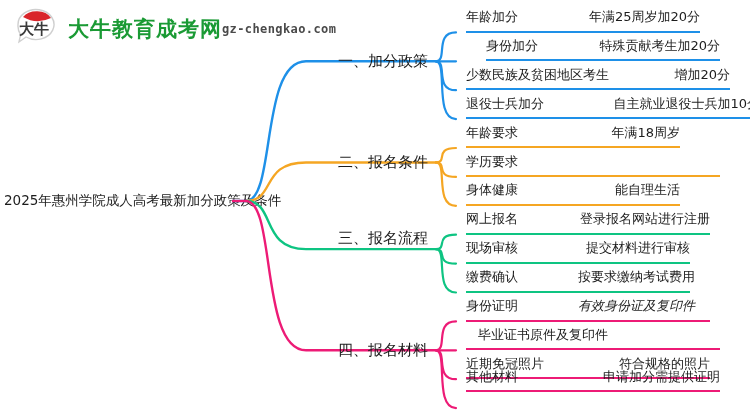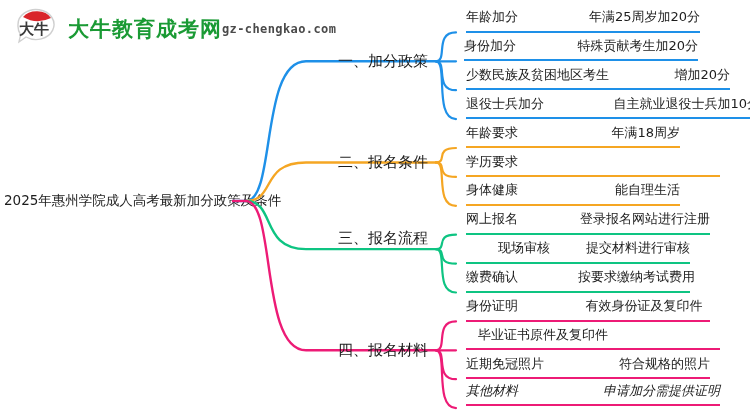--- a/index.html
+++ b/index.html
@@ -102,21 +102,21 @@
       <path d="M 436 350.29999999999995 C 448 350.29999999999995 434 379.19999999999993 456 379.19999999999993" fill="none" stroke="#ed1b76" stroke-width="2.2" stroke-linecap="round"></path>
       <path d="M 436 350.29999999999995 C 448 350.29999999999995 434 408.09999999999997 456 408.09999999999997" fill="none" stroke="#ed1b76" stroke-width="2.2" stroke-linecap="round"></path>
     </svg>
 
   <div id="branches">
       <div class="branch-label" style="left: 338px; top: 52.3px;">一、加分政策</div>
       <div class="leaf" style="left: 466px; top: 3.5px; width: 234px; border-bottom-color: rgb(30, 144, 232);">
         <span class="k" style="width: 112px;">年龄加分</span>
         <span class="v" style="width: 122px; text-align: right;">年满25周岁加20分</span>
       </div>
-      <div class="leaf" style="left: 464px; top: 32.4px; width: 234px; border-bottom-color: rgb(30, 144, 232);">
+      <div class="leaf" style="left: 486px; top: 32.4px; width: 234px; border-bottom-color: rgb(30, 144, 232);">
         <span class="k" style="width: 112px;">身份加分</span>
         <span class="v" style="width: 122px; text-align: right;">特殊贡献考生加20分</span>
       </div>
       <div class="leaf" style="left: 466px; top: 61.3px; width: 264px; border-bottom-color: rgb(30, 144, 232);">
         <span class="k" style="width: 112px;">少数民族及贫困地区考生</span>
         <span class="v" style="width: 152px; text-align: right;">增加20分</span>
       </div>
       <div class="leaf" style="left: 466px; top: 90.2px; width: 294px; border-bottom-color: rgb(30, 144, 232);">
         <span class="k" style="width: 112px;">退役士兵加分</span>
         <span class="v" style="width: 182px; text-align: right;">自主就业退役士兵加10分</span>
@@ -132,38 +132,38 @@
       <div class="leaf" style="left: 466px; top: 176.9px; width: 214px; border-bottom-color: rgb(245, 166, 35);">
         <span class="k" style="width: 112px;">身体健康</span>
         <span class="v" style="width: 102px; text-align: right;">能自理生活</span>
       </div>
       <div class="branch-label" style="left: 338px; top: 229px;">三、报名流程</div>
       <div class="leaf" style="left: 466px; top: 205.8px; width: 244px; border-bottom-color: rgb(14, 196, 130);">
         <span class="k" style="width: 112px;">网上报名</span>
         <span class="v" style="width: 132px; text-align: right;">登录报名网站进行注册</span>
       </div>
       <div class="leaf" style="left: 466px; top: 234.7px; width: 224px; border-bottom-color: rgb(14, 196, 130);">
-        <span class="k" style="width: 112px; margin-left: 32px;">现场审核</span>
+        <span class="k" style="width: 112px;">现场审核</span>
         <span class="v" style="width: 112px; text-align: right;">提交材料进行审核</span>
       </div>
       <div class="leaf" style="left: 466px; top: 263.6px; width: 224px; border-bottom-color: rgb(14, 196, 130);">
         <span class="k" style="width: 112px;">缴费确认</span>
         <span class="v" style="width: 112px; text-align: right; margin-left: 37px;">按要求缴纳考试费用</span>
       </div>
       <div class="branch-label" style="left: 338px; top: 341.3px;">四、报名材料</div>
       <div class="leaf" style="left: 466px; top: 292.5px; width: 244px; border-bottom-color: rgb(237, 27, 118);">
         <span class="k" style="width: 112px;">身份证明</span>
-        <span class="v" style="width: 132px; text-align: center;">有效身份证及复印件</span>
+        <span class="v" style="width: 132px; text-align: left; font-style: italic;">有效身份证及复印件</span>
       </div>
       <div class="leaf" style="left: 466px; top: 321.4px; width: 254px; border-bottom-color: rgb(237, 27, 118);">
         <span class="v" style="width: 142px; text-align: right;">毕业证书原件及复印件</span>
       </div>
       <div class="leaf" style="left: 466px; top: 350.3px; width: 244px; border-bottom-color: rgb(237, 27, 118);">
         <span class="k" style="width: 112px;">近期免冠照片</span>
         <span class="v" style="width: 132px; text-align: right;">符合规格的照片</span>
       </div>
-      <div class="leaf" style="left: 466px; top: 377px; width: 254px; border-bottom-color: rgb(237, 27, 118); font-style: italic;">
+      <div class="leaf" style="left: 466px; top: 363px; width: 254px; border-bottom-color: rgb(237, 27, 118);">
         <span class="k" style="width: 112px;">其他材料</span>
         <span class="v" style="width: 142px; text-align: right;">申请加分需提供证明</span>
       </div>
     </div>
 
 </div>
 
 </body></html>

